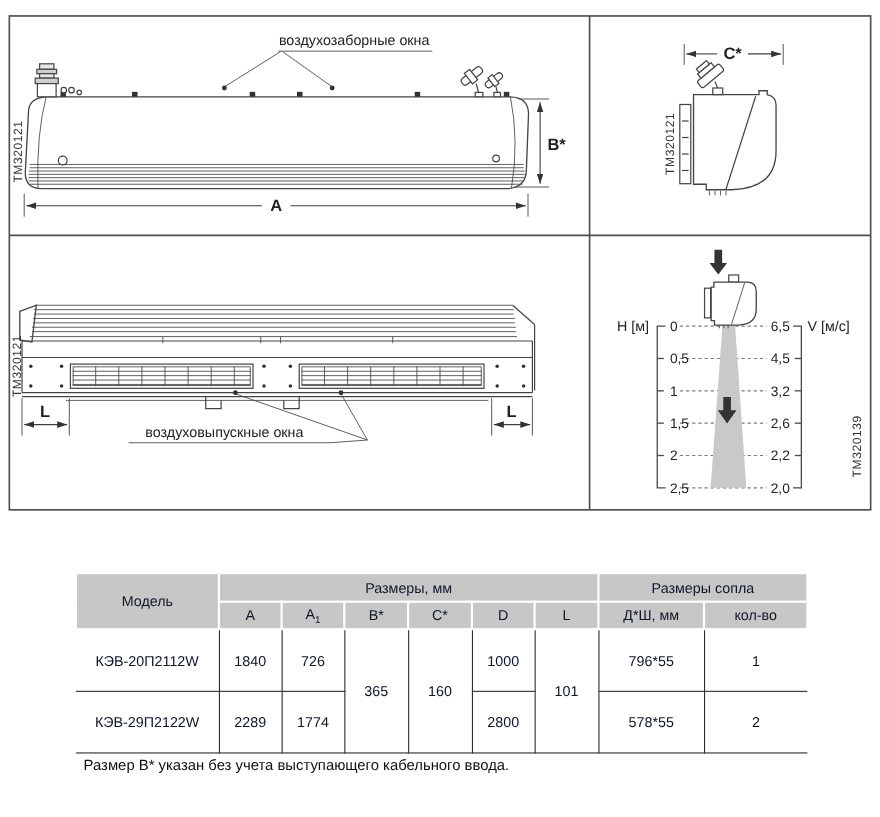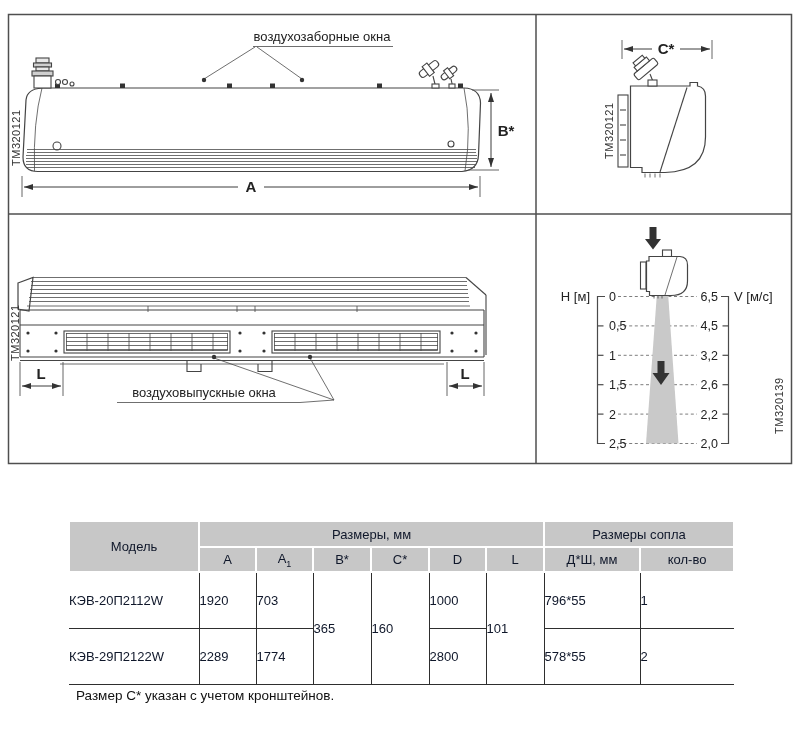--- a/index.html
+++ b/index.html
@@ -28,21 +28,21 @@
     position:absolute;left:68px;top:520px;width:665px;
     border-collapse:collapse;table-layout:fixed;
     font-size:13px;color:#0f172a;
   }
   .dims-table th{
     background:#c7c7c7;border:2px solid #ffffff;
     font-weight:normal;padding:0;text-align:center;
   }
   .dims-table td{
     border:1px solid #2e2e2e;background:#ffffff;
-    padding:0;
+    text-align:center;padding:0;
   }
   .dims-table td.noleft{border-left:none;}
   .dims-table td.noright{border-right:none;}
   .dims-table sub{font-size:9px;}
   .hr1{height:26px;} .hr2{height:25px;} .br{height:56px;}
 
   .notes{position:absolute;left:76px;top:686px;font-size:13.5px;line-height:19px;color:#111;}
 </style>
 </head>
 <body>
@@ -363,35 +363,35 @@
       <th>C*</th>
       <th>D</th>
       <th>L</th>
       <th>Д*Ш, мм</th>
       <th>кол-во</th>
     </tr>
   </thead>
   <tbody>
     <tr class="br">
       <td class="noleft">КЭВ-20П2112W</td>
-      <td>1920</td>
-      <td>703</td>
+      <td>1840</td>
+      <td>726</td>
       <td rowspan="2">365</td>
       <td rowspan="2">160</td>
       <td>1000</td>
       <td rowspan="2">101</td>
       <td>796*55</td>
       <td class="noright">1</td>
     </tr>
     <tr class="br">
       <td class="noleft">КЭВ-29П2122W</td>
       <td>2289</td>
       <td>1774</td>
       <td>2800</td>
       <td>578*55</td>
       <td class="noright">2</td>
     </tr>
   </tbody>
 </table>
 
 <div class="notes">
-  <div>Размер C* указан с учетом кронштейнов.</div>
+  <div>Размер B* указан без учета выступающего кабельного ввода.</div>
 </div>
 
 </body></html>

